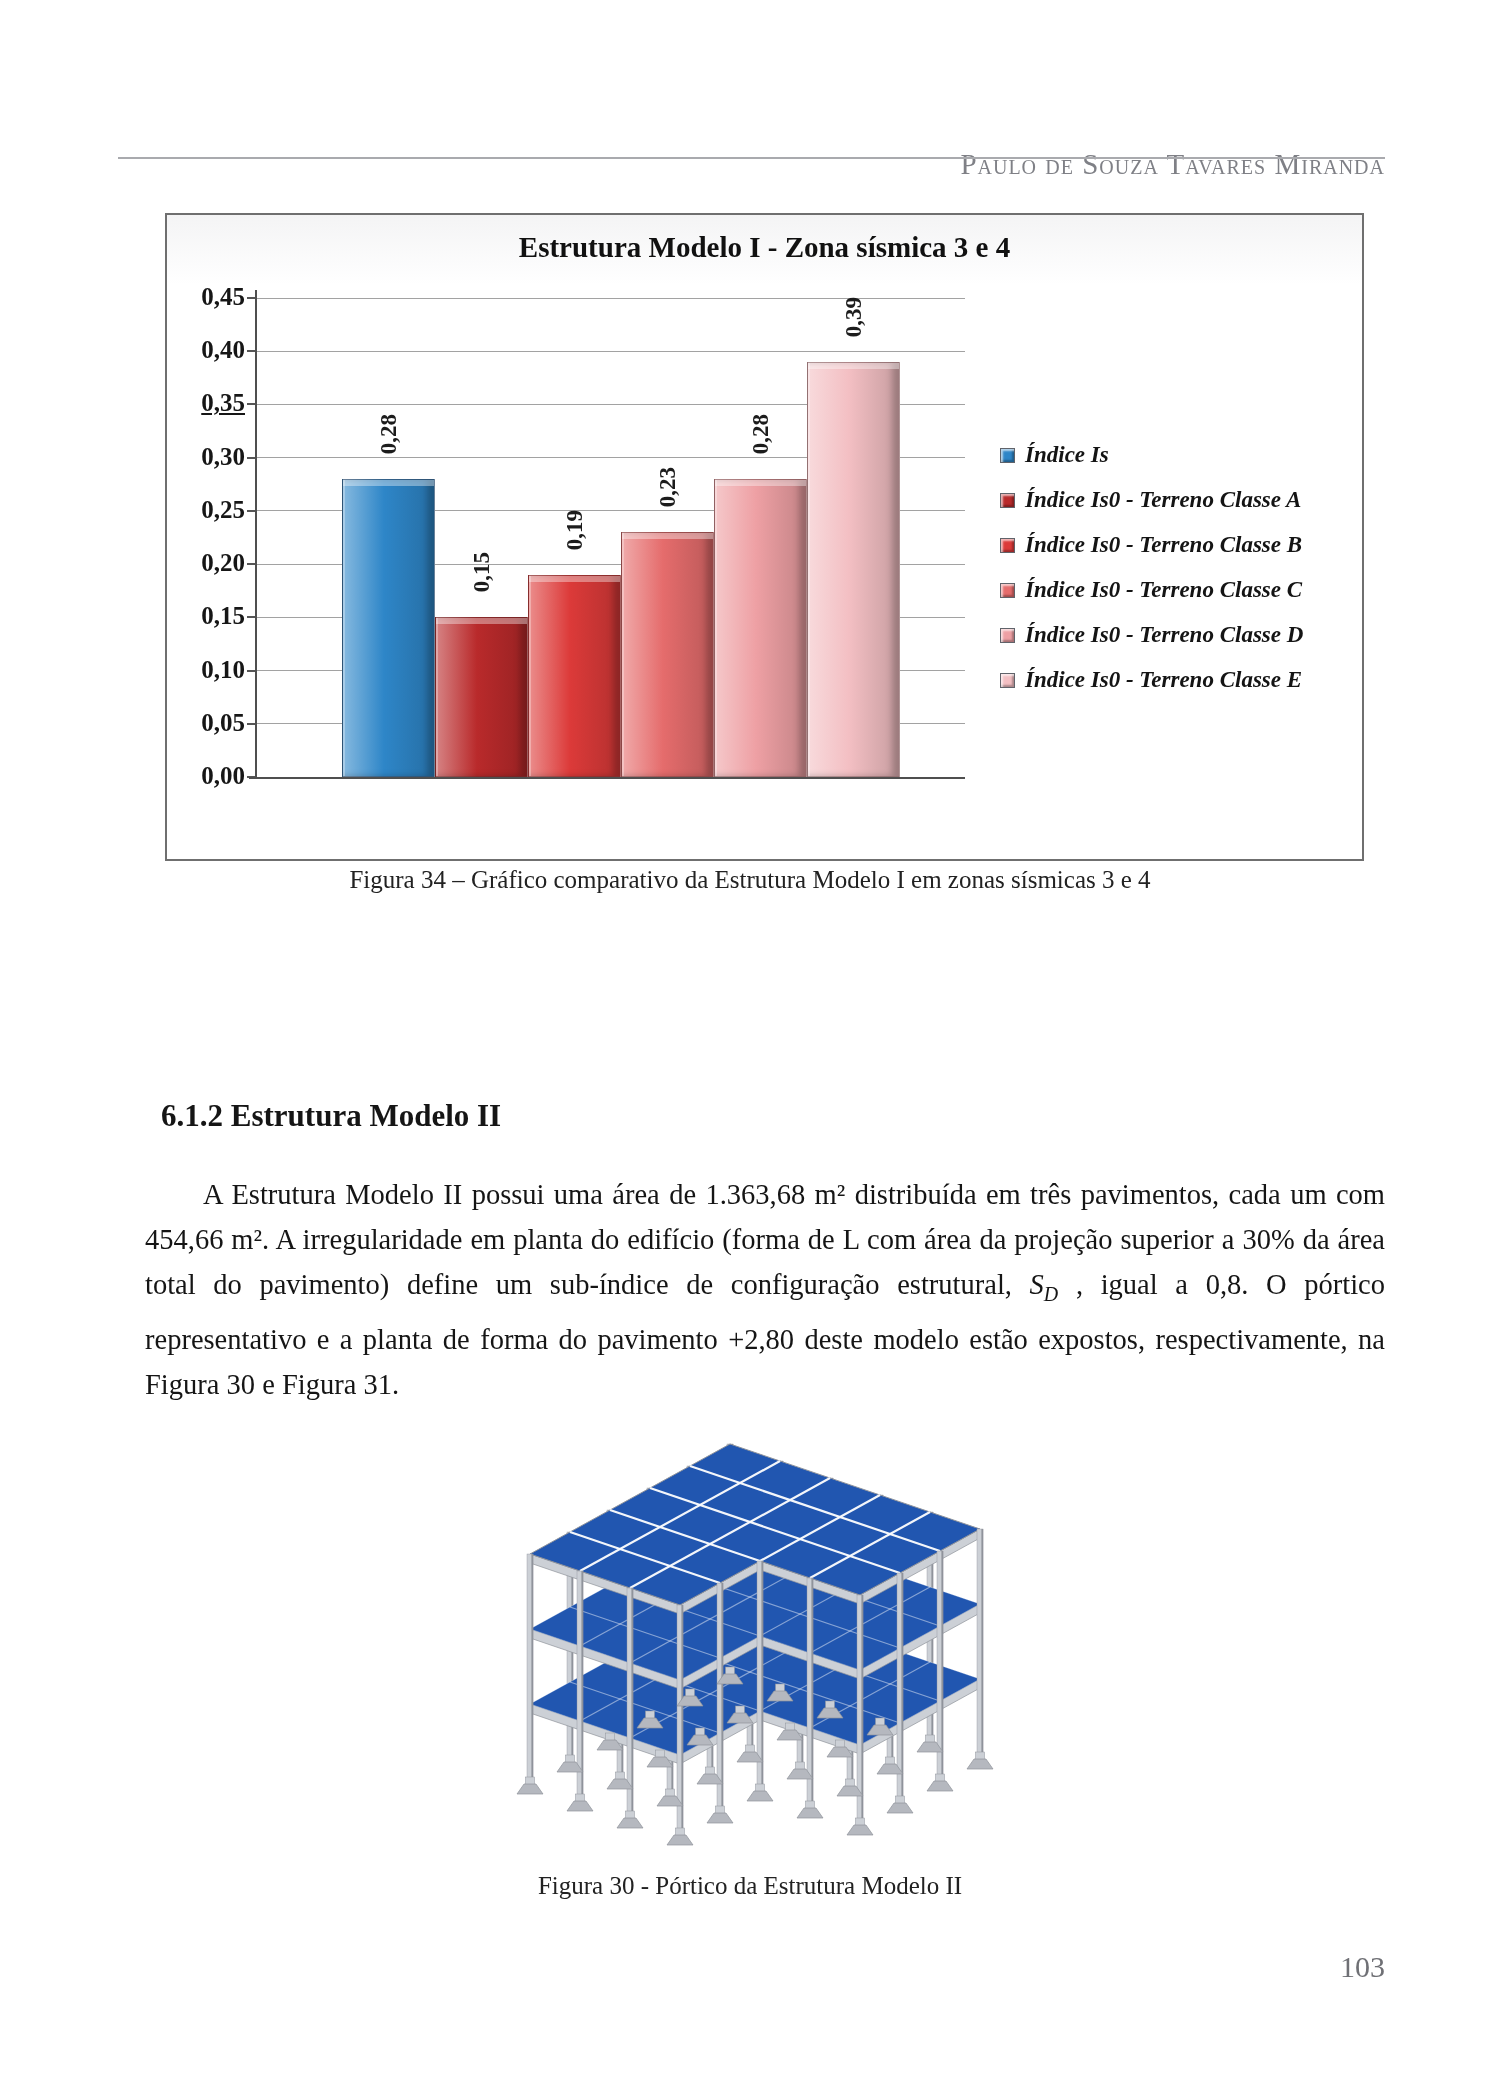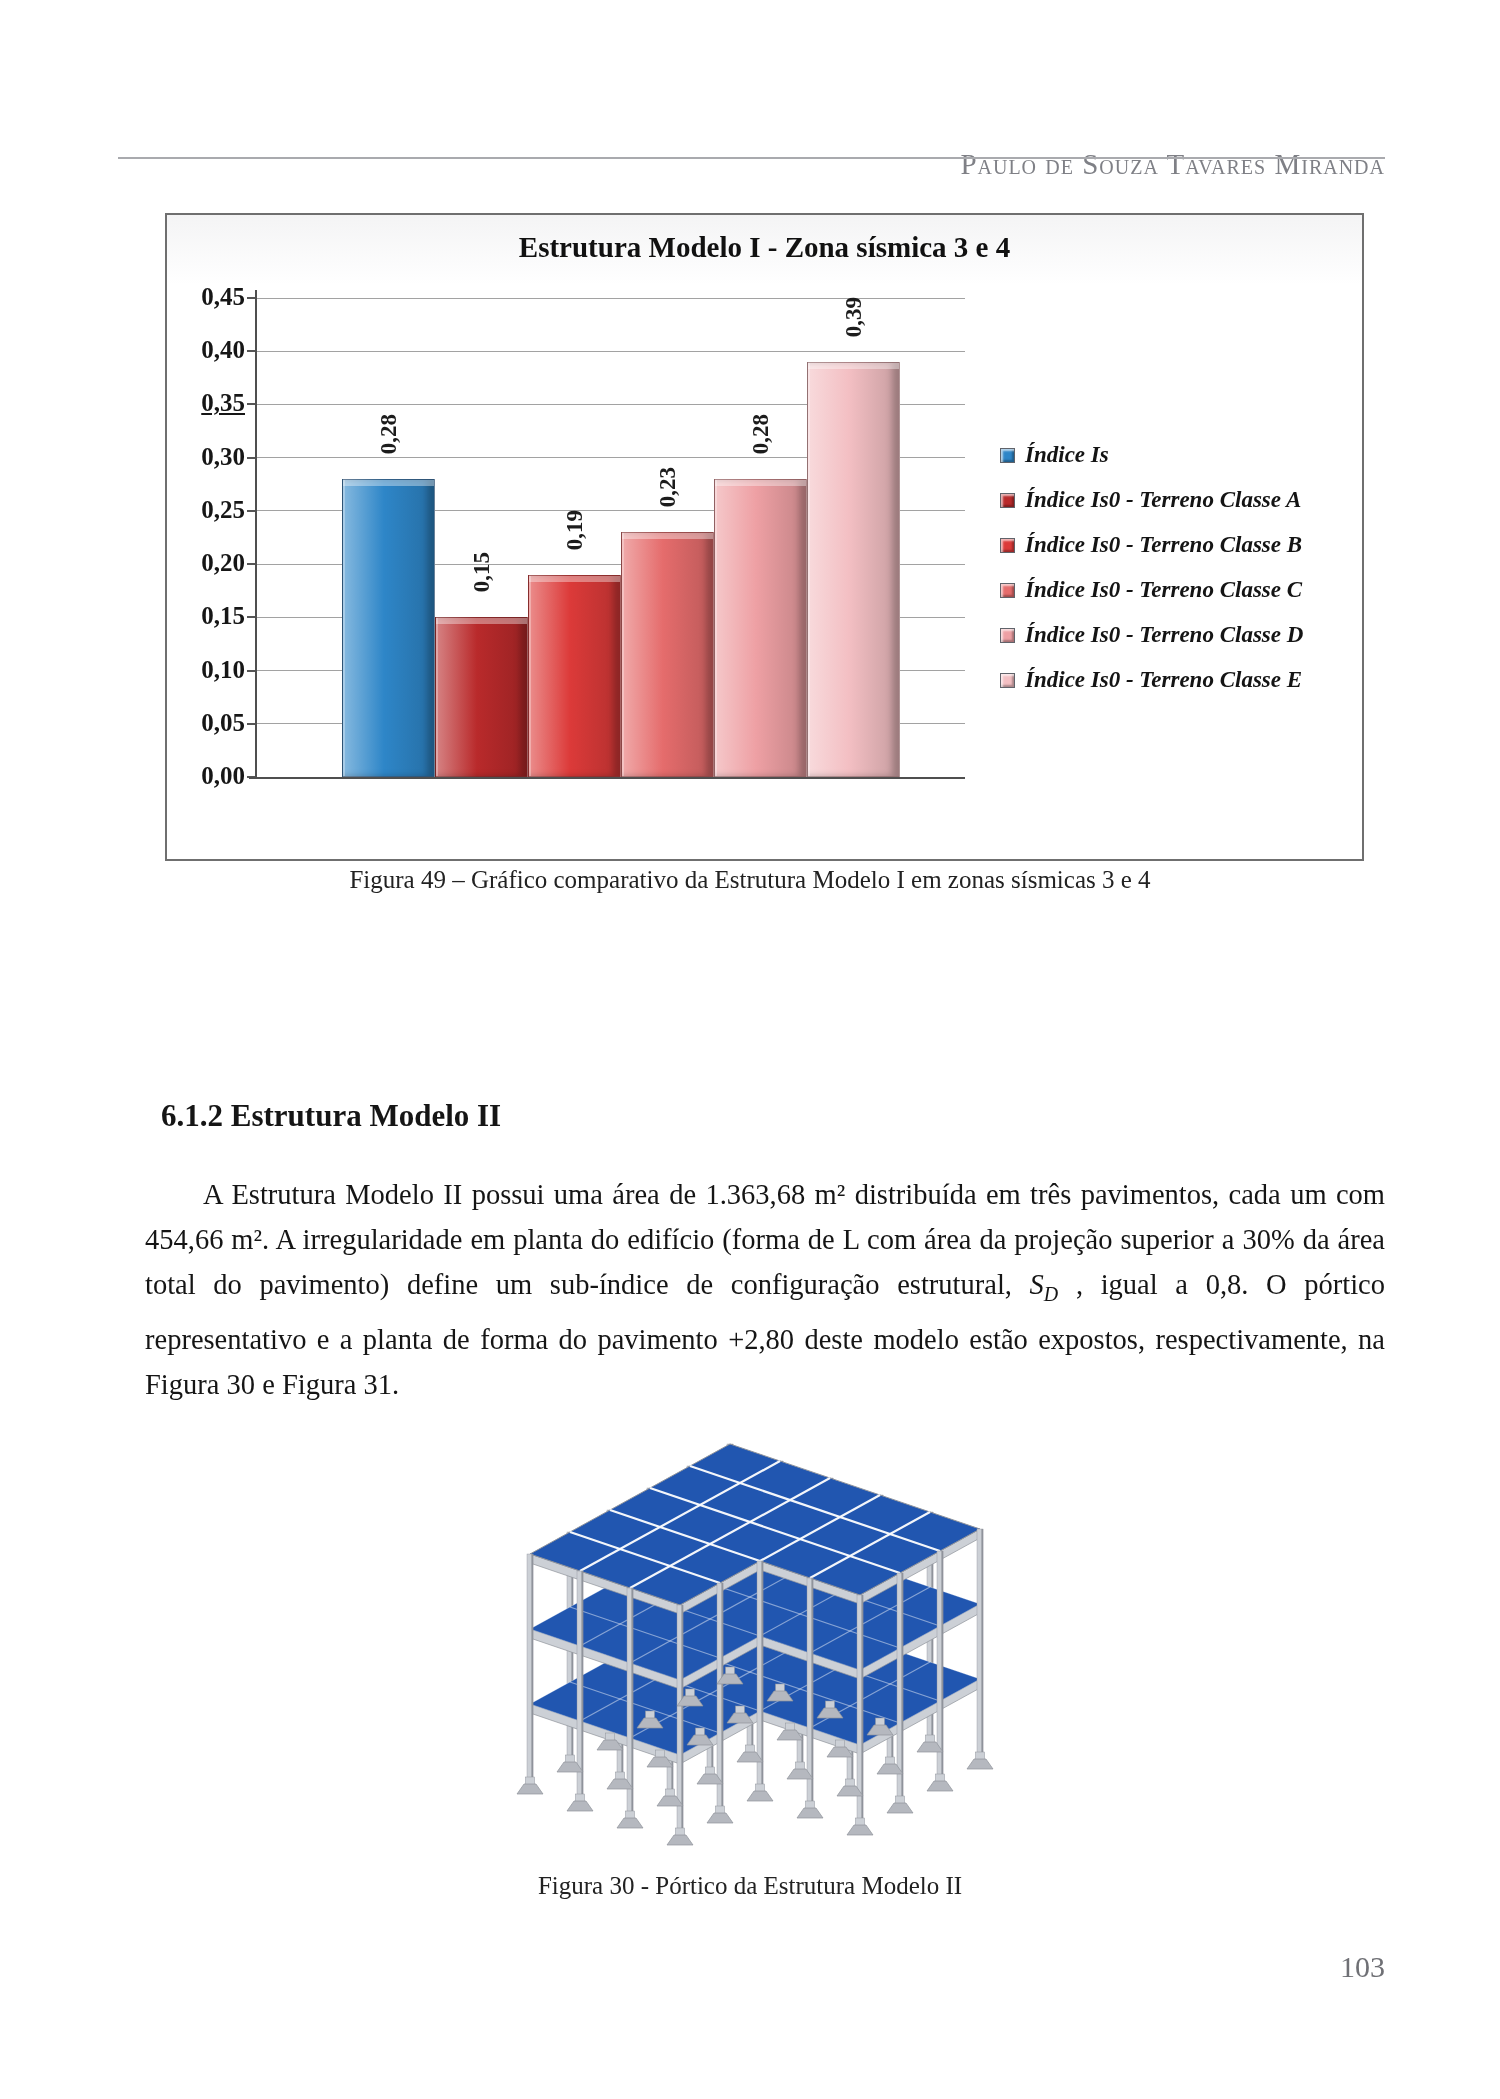--- a/index.html
+++ b/index.html
@@ -122,21 +122,21 @@
             <span class="ltx">Índice Is0 - Terreno Classe D</span>
           </div>
           <div class="litem">
             <span class="lsw" style="background: rgb(243, 191, 195);"></span>
             <span class="ltx">Índice Is0 - Terreno Classe E</span>
           </div>
         </div>
       </div>
   </figure>
 
-  <div class="caption" style="top:866px;">Figura 49 – Gráfico comparativo da Estrutura Modelo I em zonas sísmicas 3 e 4</div>
+  <div class="caption" style="top:866px;">Figura 34 – Gráfico comparativo da Estrutura Modelo I em zonas sísmicas 3 e 4</div>
 
 
   <h3 class="section-heading" style="top:1082px;">6.1.2 Estrutura Modelo II</h3>
 
   <p class="body-par" style="top:1172px;"><span>A Estrutura Modelo II possui uma área de 1.363,68 m² distribuída em três pavimentos, cada um com 454,66 m². A irregularidade em planta do edifício (forma de L com área da projeção superior a 30% da área total do pavimento) define um sub-índice de configuração estrutural, </span><i class="sym"><span>S</span><sub>D</sub></i><span> , igual a 0,8. O pórtico representativo e a planta de forma do pavimento +2,80 deste modelo estão expostos, respectivamente, na Figura 30 e Figura 31.</span></p>
 
   <figure class="structure-figure">
     <svg viewBox="0 0 740 472" xmlns="http://www.w3.org/2000/svg">
         <rect x="357" y="58" width="6" height="225" fill="#ccd0d6" stroke="#8f939b" stroke-width="0.4"></rect>
         <rect x="361.4" y="58" width="1.8" height="225" fill="#8f939b"></rect>

